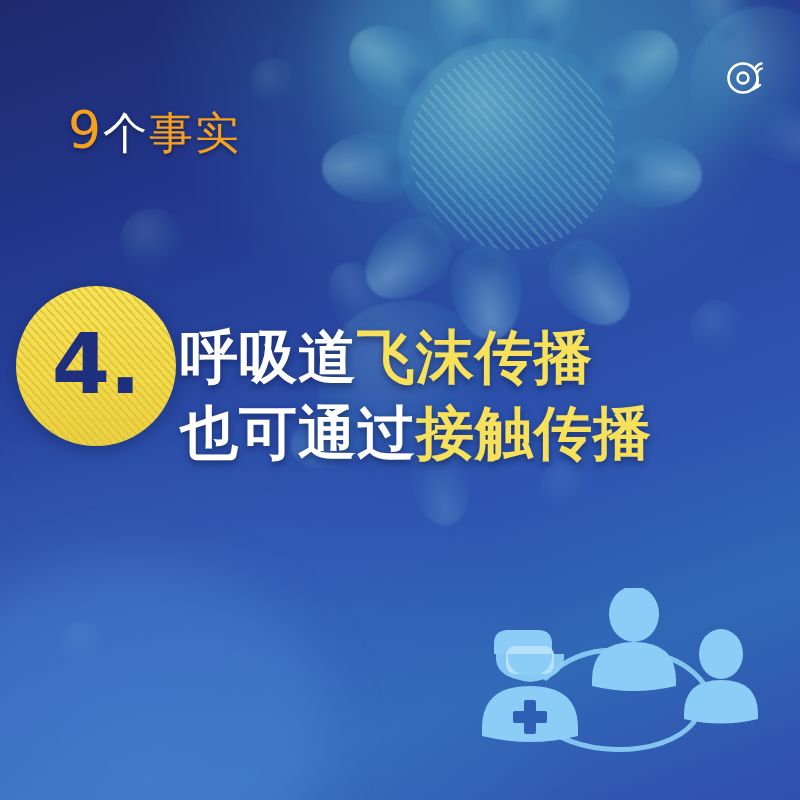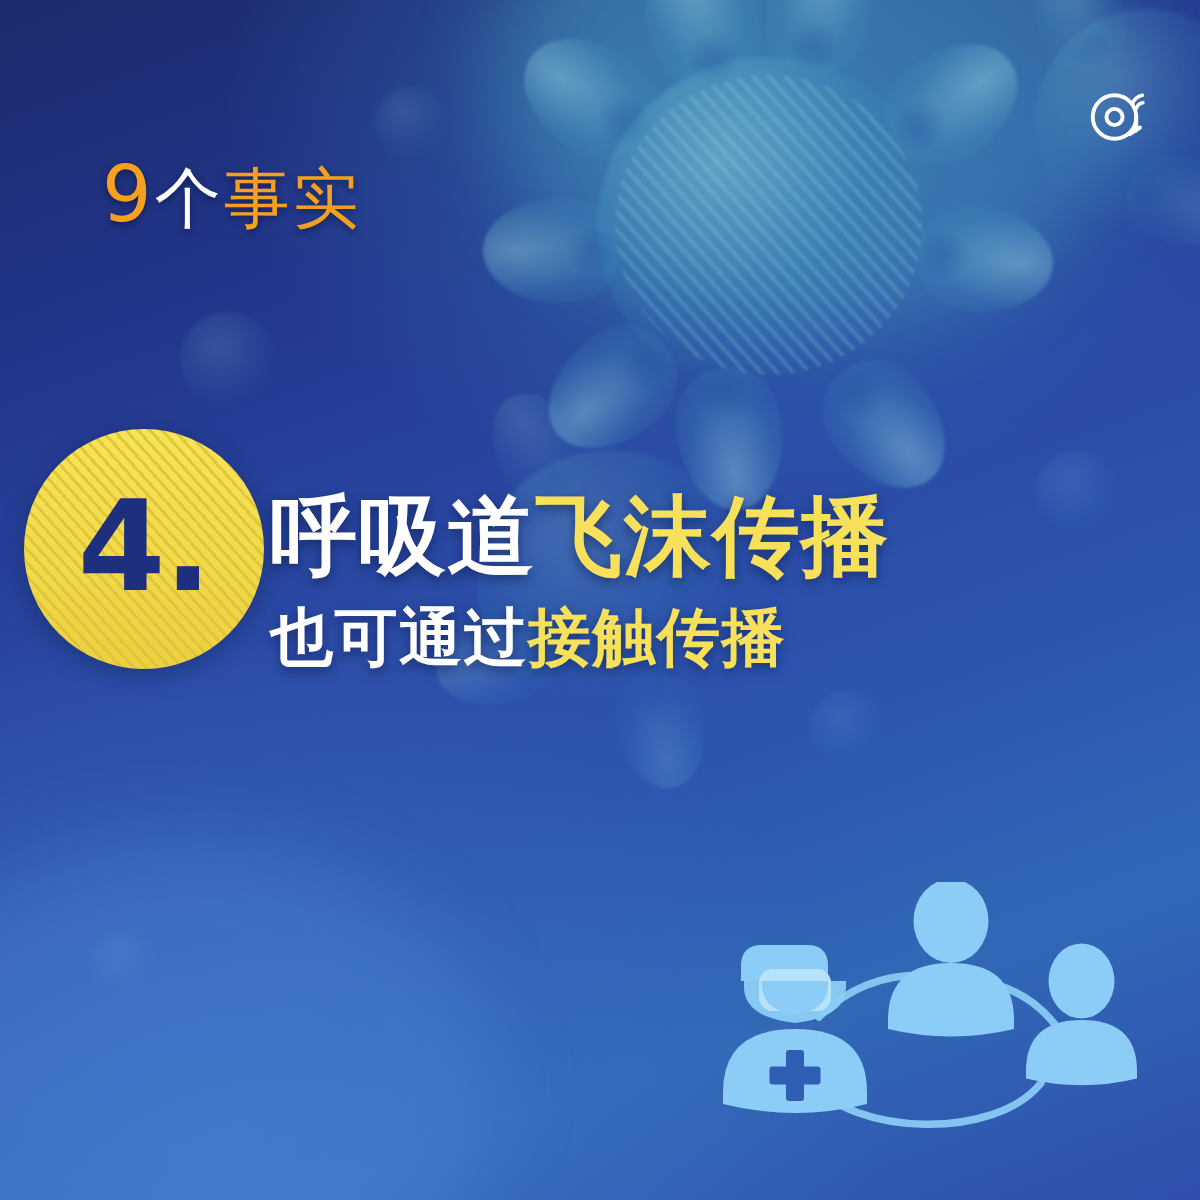--- a/index.html
+++ b/index.html
@@ -101,21 +101,21 @@
   .body-txt{position:absolute;left:186px;top:328px;}
   .bl{
     font-family:"DejaVu Sans","Liberation Sans",sans-serif;
     font-weight:700;white-space:nowrap;line-height:1;
     letter-spacing:1px;
   }
   .bl1{font-size:50px;margin-bottom:28px;
        text-shadow:0 3px 6px rgba(8,18,60,.55);}
   .bl2{font-size:58px;margin-bottom:18px;margin-left:-6px;
        text-shadow:0 3px 7px rgba(8,18,60,.5);}
-  .bl3{font-size:42px;margin-left:-6px;
+  .bl3{font-size:58px;margin-left:-6px;
        text-shadow:0 3px 7px rgba(8,18,60,.5);}
   .ye{color:#f7e05a;}
 
   
   .people{position:absolute;left:468px;top:588px;width:300px;height:185px;}
   .people svg{display:block;width:100%;height:100%;}
 </style>
 </head>
 <body>
 

